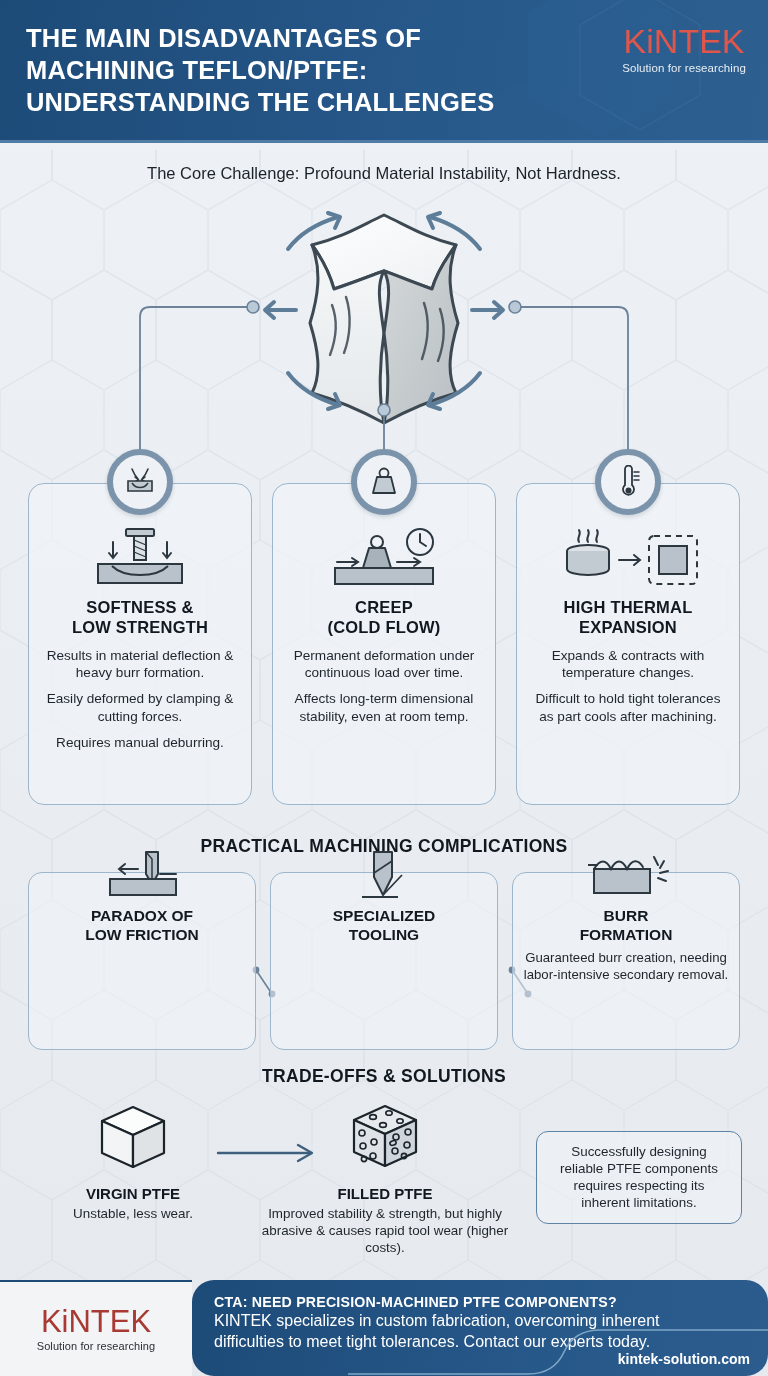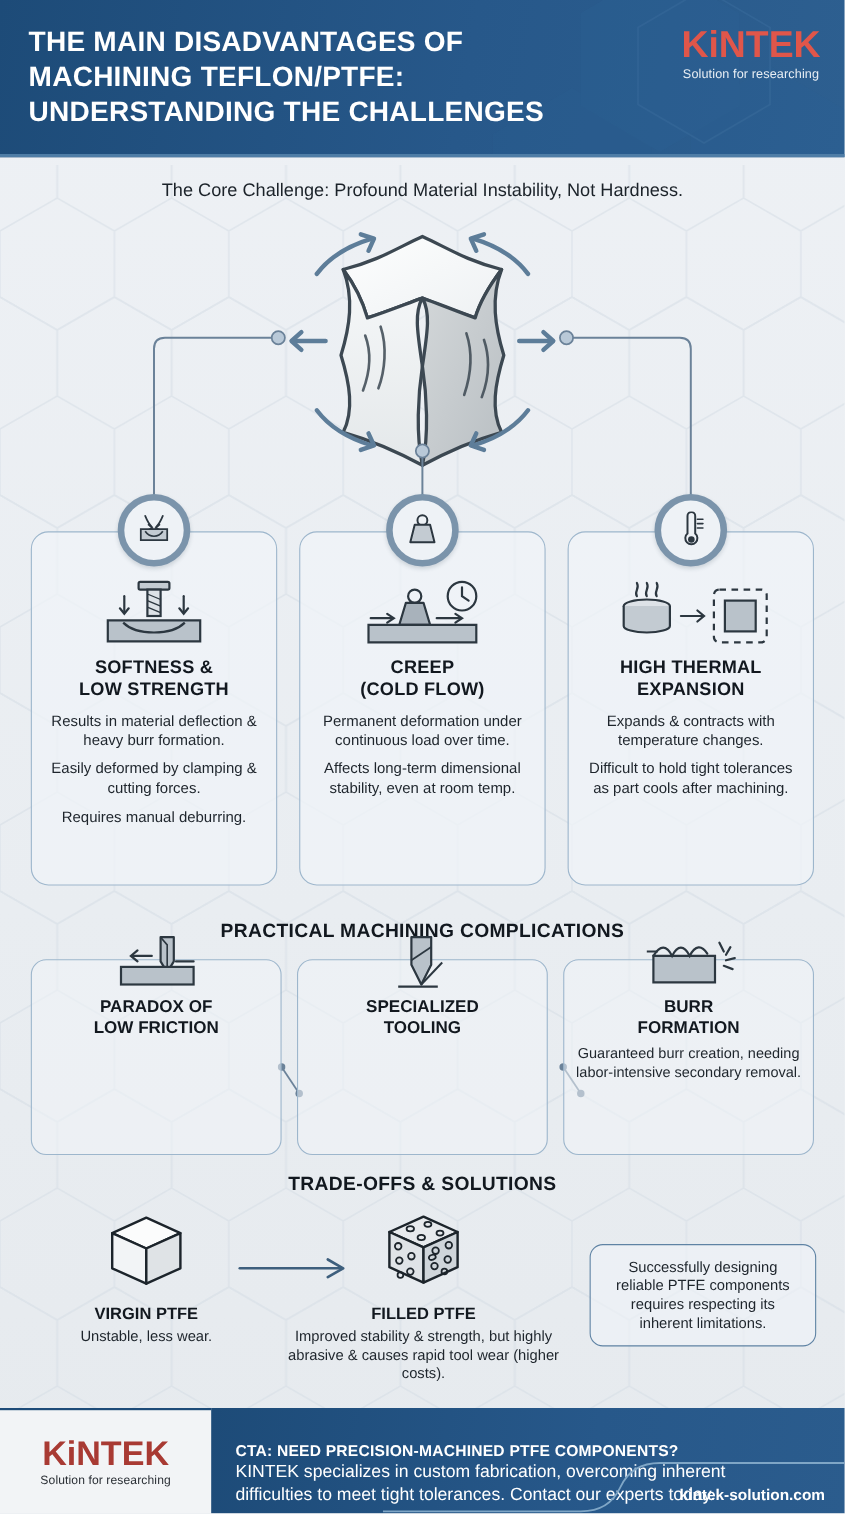--- a/index.html
+++ b/index.html
@@ -42,21 +42,21 @@
     letter-spacing: .2px;
   }
   .header-title div { white-space: nowrap; }
   .logo-block {
     position: absolute;
     right: 22px; top: 24px;
     text-align: center;
   }
   .logo-word {
     font-size: 34px;
-    font-weight: bold;
+    font-weight: normal;
     letter-spacing: 0px;
     color: #e0564a;
     line-height: 1;
   }
   .logo-tag {
     margin-top: 4px;
     font-size: 11.5px;
     color: #e8eef4;
     letter-spacing: .1px;
   }
@@ -225,23 +225,24 @@
     display: flex; flex-direction: column;
     align-items: center; justify-content: center;
     border-top: 2px solid #1d4b78;
   }
   .footer-logo .logo-word { color: #a83a33; font-size: 31px; }
   .footer-logo .logo-tag { color: #2a2f35; font-size: 11px; margin-top: 3px; }
   .footer-cta {
     flex: 1;
     background: linear-gradient(100deg, #1d4b78 0%, #27588a 60%, #2b5c8d 100%);
     position: relative;
-    padding: 32px 18px 0 22px;
+    padding: 14px 18px 0 22px;
     color: #fff;
     overflow: hidden;
+    border-radius: 22px;
   }
   .cta-head { font-size: 14.2px; font-weight: bold; letter-spacing: .2px; }
   .cta-body { font-size: 16px; line-height: 1.33; margin-top: 0; max-width: 460px; }
   .cta-url {
     position: absolute; right: 18px; bottom: 9px;
     font-size: 14px; font-weight: bold; color: #ffffff;
   }
   .cta-swoosh { position: absolute; right: 0; bottom: 0; }
 </style>
 </head>

